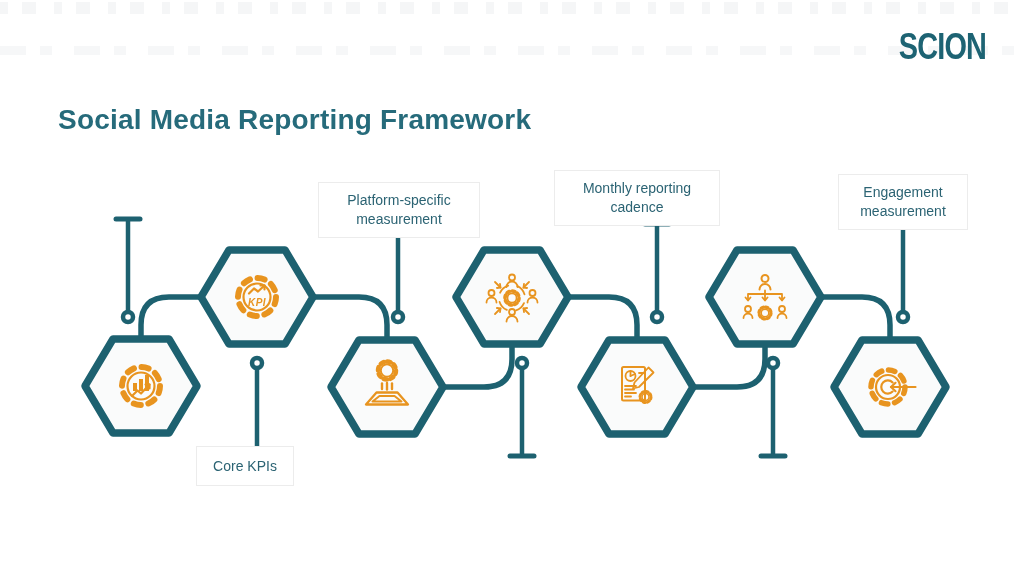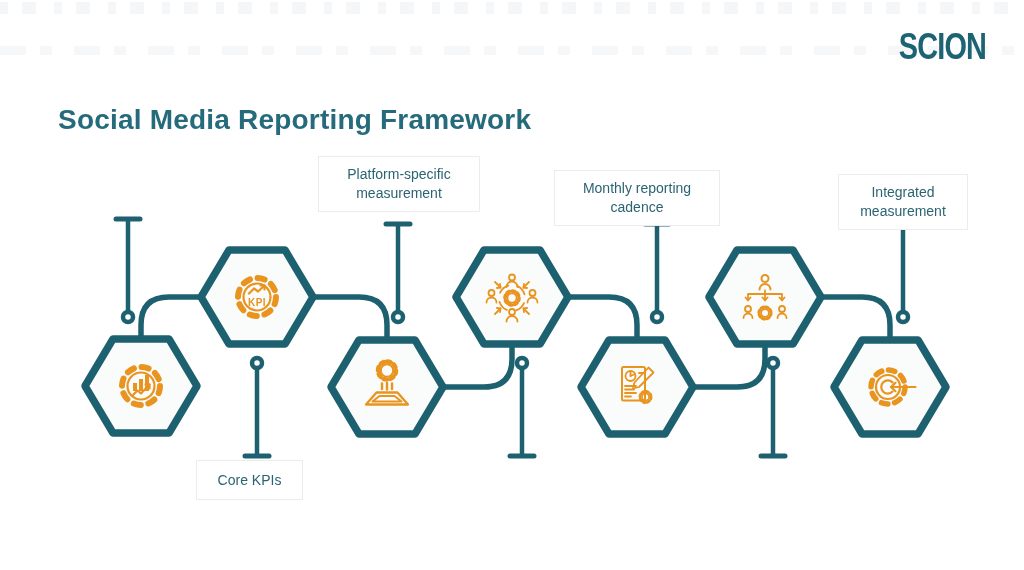--- a/index.html
+++ b/index.html
@@ -25,21 +25,21 @@
   }
   .brand-logo{
     position:absolute;right:38px;top:26px;font-size:37px;font-weight:800;
     color:#1d6373;letter-spacing:-1px;transform:scaleX(.78);transform-origin:100% 50%;
   }
   svg.wires{position:absolute;left:0;top:0;z-index:1;}
   .wire{stroke:var(--teal-line);stroke-width:5.5;fill:none;stroke-linecap:round;}
   .lline{stroke:var(--teal-line);stroke-width:4.5;fill:none;}
   .lcap{stroke:var(--teal-line);stroke-width:5;fill:none;stroke-linecap:round;}
   .ldot{stroke:var(--teal-line);stroke-width:4.5;fill:#ffffff;}
-  .hex{position:absolute;width:122px;height:106px;z-index:2;}
+  .hex{position:absolute;width:122px;height:106px;z-index:2;font-style:italic;}
   .hex svg{position:absolute;left:0;top:0;overflow:visible;}
   .hex .hex-shape polygon{fill:var(--hex-fill);stroke:var(--teal-line);stroke-width:7.5;stroke-linejoin:round;}
   .hex .icon{left:29px;top:21px;}
   .os{stroke:var(--orange-icon);fill:none;stroke-linecap:round;stroke-linejoin:round;}
   .of{fill:var(--orange-icon);stroke:none;}
   .ot{fill:var(--orange-icon);font-family:"Liberation Sans",sans-serif;font-weight:700;font-size:10px;letter-spacing:.4px;}
   .label-box{
     position:absolute;z-index:2;background:#fff;border:1px solid var(--label-border);
     color:var(--label-text);font-size:14px;line-height:1.34;text-align:center;
     display:flex;align-items:center;justify-content:center;padding:8px 6px;box-sizing:border-box;
@@ -205,18 +205,18 @@
     </svg>
     <svg class="icon" width="64" height="64" viewBox="0 0 64 64">
       <circle class="os" cx="30" cy="32" r="17" stroke-width="5.5" stroke-dasharray="6.5 6.85" stroke-linecap="butt"></circle>
       <circle class="os" cx="30" cy="32" r="12" stroke-width="2.2"></circle>
       <path class="os" stroke-width="2.2" d="M34.6,27.4 A6.6,6.6 0 1 0 34.6,36.6"></path>
       <line class="os" stroke-width="2.2" x1="33" y1="32" x2="57.5" y2="32"></line>
       <polyline class="os" stroke-width="2.2" points="37.5,27.8 33,32 37.5,36.2"></polyline>
     </svg>
   </div>
 
-  <div class="label-box" style="left:196px;top:460px;width:107px;min-height:40px">Core KPIs</div>
-  <div class="label-box" style="left:318px;top:156px;width:162px;min-height:53px">Platform-specific measurement</div>
+  <div class="label-box" style="left:196px;top:446px;width:98px;min-height:40px">Core KPIs</div>
+  <div class="label-box" style="left:318px;top:182px;width:162px;min-height:53px">Platform-specific measurement</div>
   <div class="label-box" style="left:554px;top:170px;width:166px;min-height:53px">Monthly reporting cadence</div>
-  <div class="label-box" style="left:838px;top:174px;width:130px;min-height:52px">Integrated measurement</div>
+  <div class="label-box" style="left:838px;top:174px;width:130px;min-height:52px">Engagement measurement</div>
 
 </div>
 
 </body></html>

